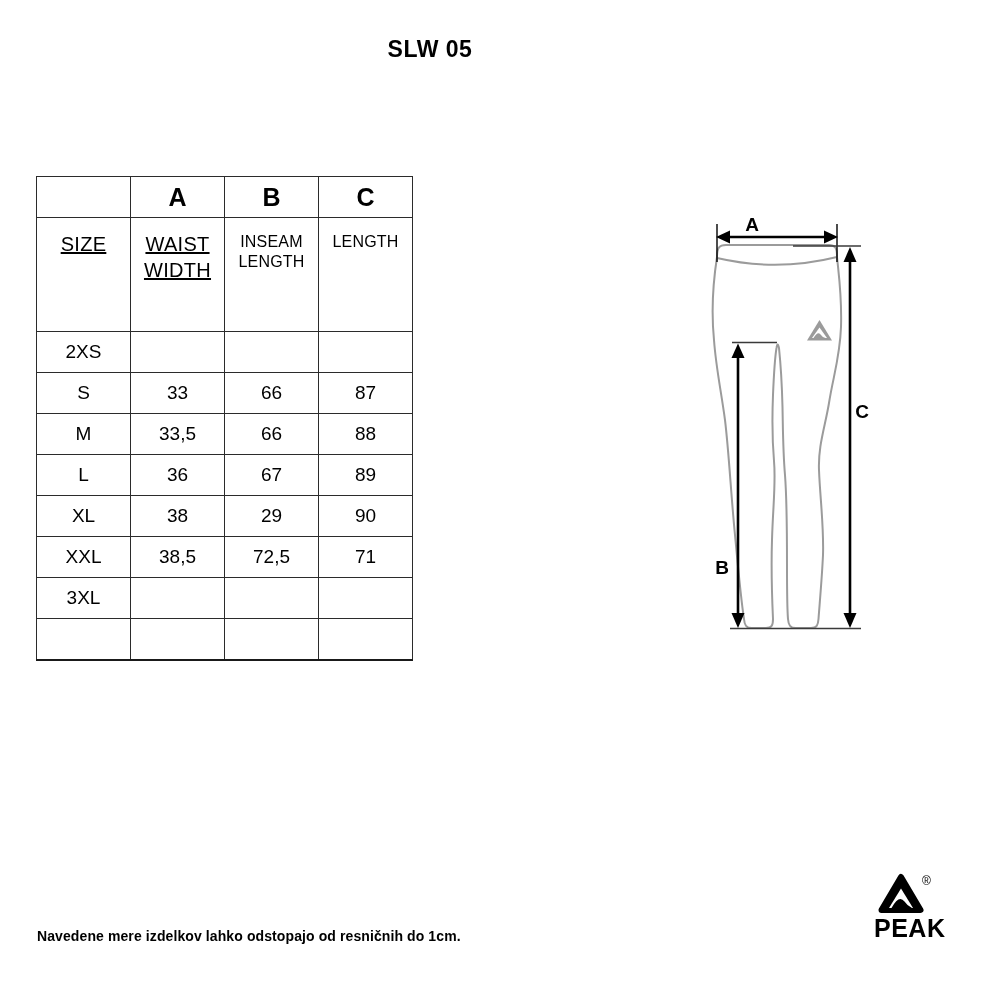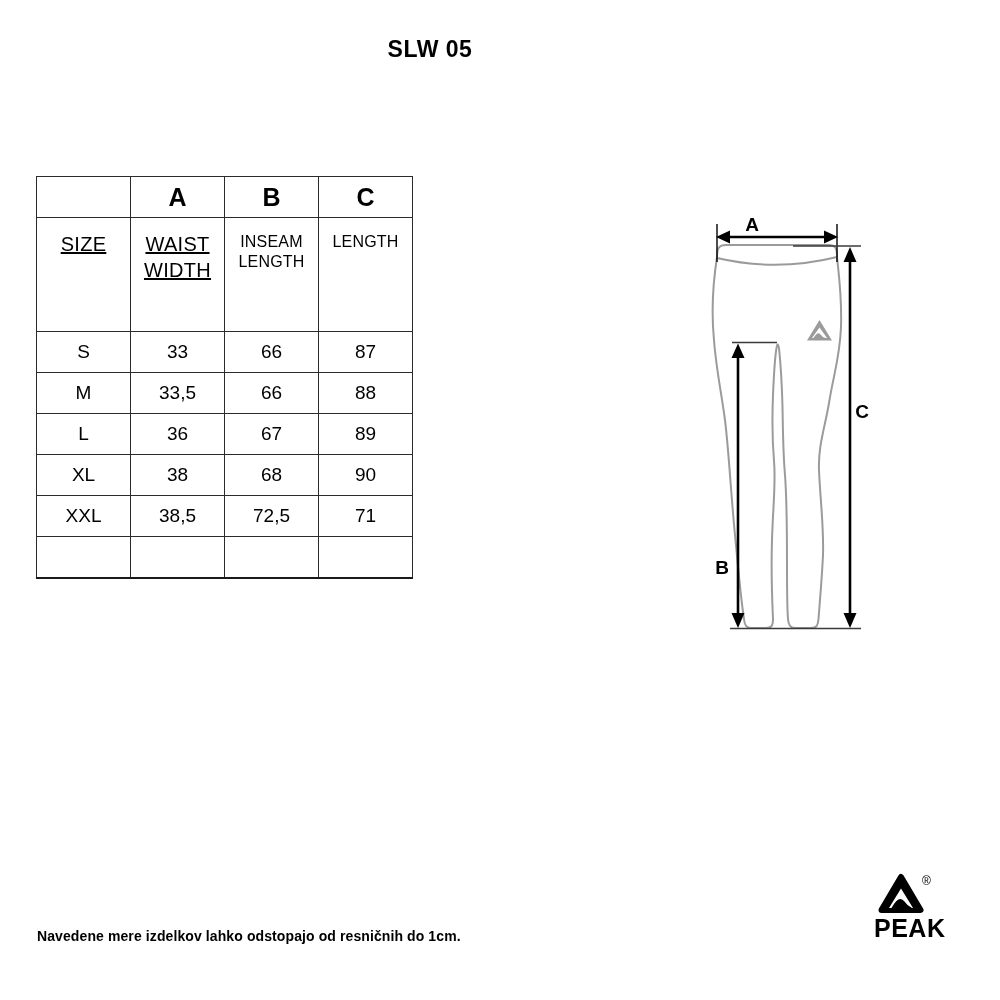--- a/index.html
+++ b/index.html
@@ -79,48 +79,60 @@
       <td>B</td>
       <td>C</td>
     </tr>
     <tr class="name-row">
       <td class="big-label">SIZE</td>
       <td class="big-label">WAIST WIDTH</td>
       <td class="small-label">INSEAM LENGTH</td>
       <td class="small-label">LENGTH</td>
     </tr>
     <tr class="data-row">
+      <td>2XS</td>
+      <td></td>
+      <td></td>
+      <td></td>
+    </tr>
+    <tr class="data-row">
       <td>S</td>
       <td>33</td>
       <td>66</td>
       <td>87</td>
     </tr>
     <tr class="data-row">
       <td>M</td>
       <td>33,5</td>
       <td>66</td>
       <td>88</td>
     </tr>
     <tr class="data-row">
       <td>L</td>
       <td>36</td>
       <td>67</td>
       <td>89</td>
     </tr>
     <tr class="data-row">
       <td>XL</td>
       <td>38</td>
-      <td>68</td>
+      <td>29</td>
       <td>90</td>
     </tr>
     <tr class="data-row">
       <td>XXL</td>
       <td>38,5</td>
       <td>72,5</td>
       <td>71</td>
+    </tr>
+    <tr class="data-row">
+      <td>3XL</td>
+      <td></td>
+      <td></td>
+      <td></td>
     </tr>
     <tr class="data-row">
       <td></td>
       <td></td>
       <td></td>
       <td></td>
     </tr>
   </tbody>
 </table>
 

